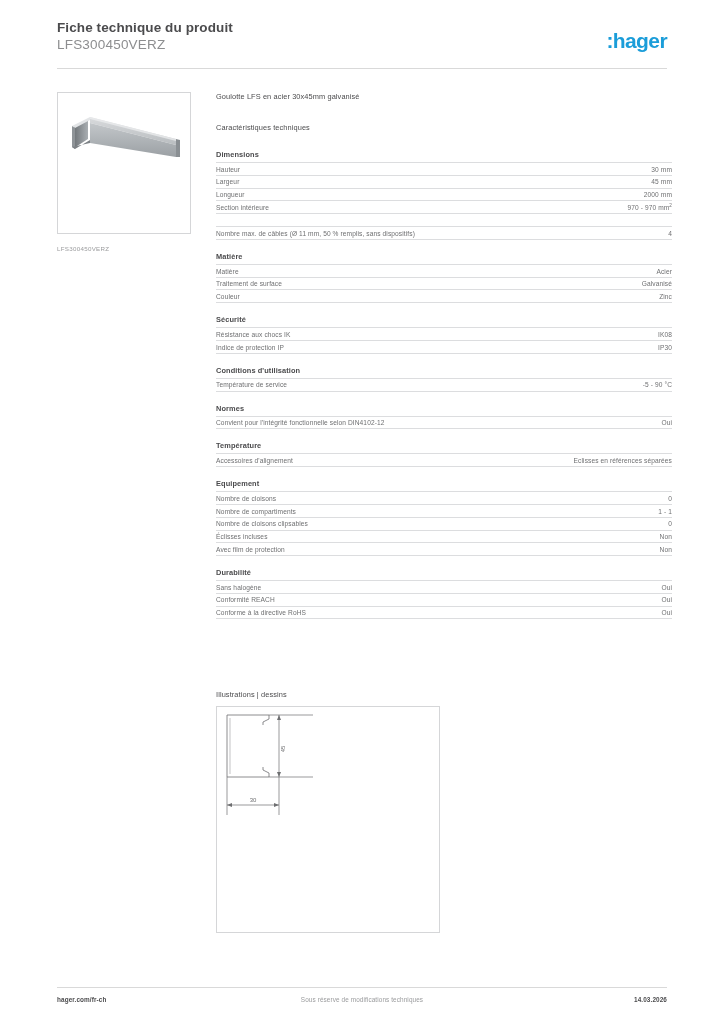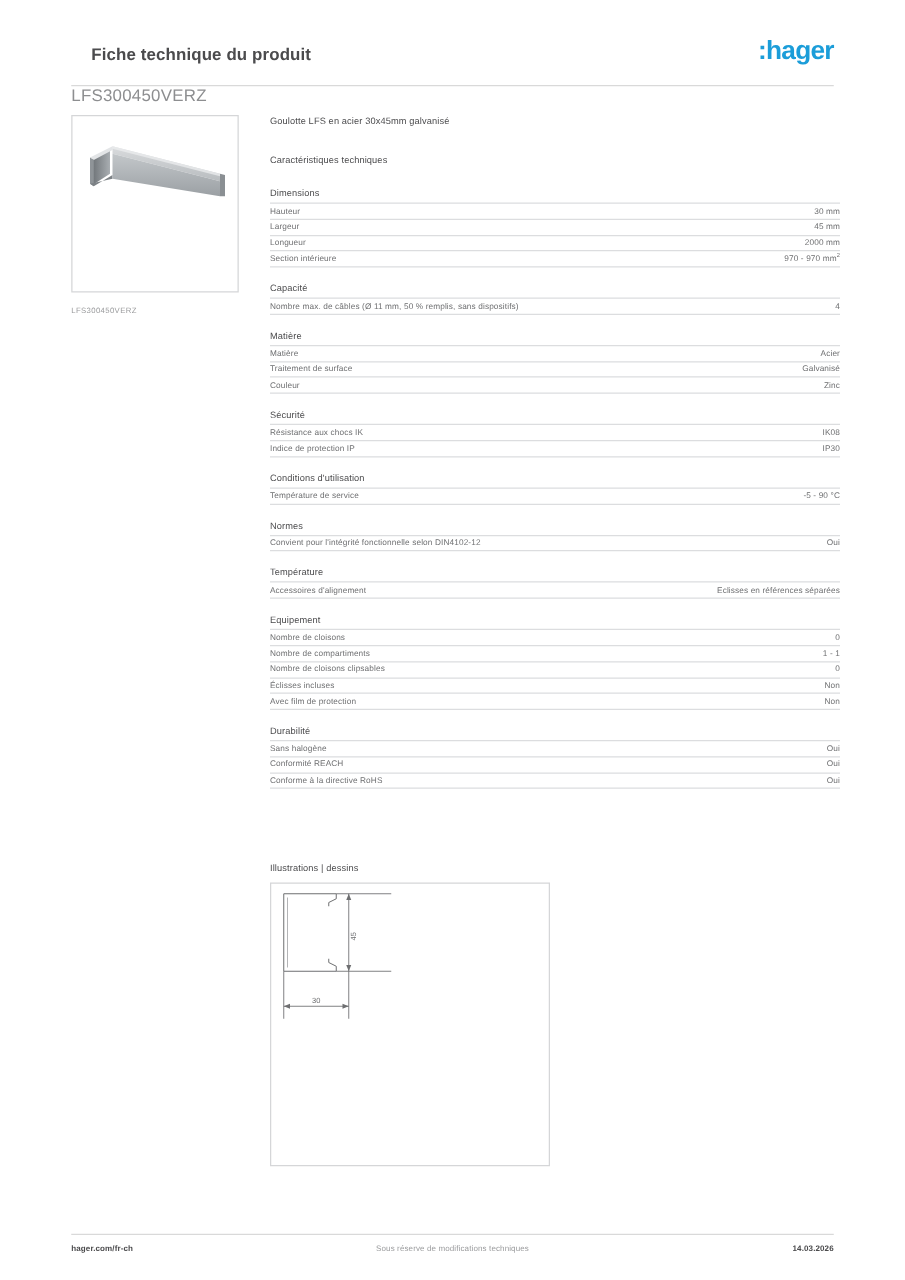--- a/index.html
+++ b/index.html
@@ -32,21 +32,21 @@
     width: 610px;
     height: 44px;
   }
   .header-titles { position: absolute; left: 0; top: 0; }
   .doc-title {
     font-size: 13.5px;
     font-weight: bold;
     color: #4b4b4d;
     letter-spacing: 0.1px;
     line-height: 16px;
-    margin: 16px;
+    margin: 0;
   }
   .doc-subtitle {
     font-size: 13.5px;
     font-weight: normal;
     color: #8d8e90;
     letter-spacing: 0.2px;
     line-height: 17px;
     margin: 0;
   }
   .logo {
@@ -106,21 +106,21 @@
   .specs-heading {
     font-size: 7.4px;
     font-weight: normal;
     color: #4b4b4d;
     letter-spacing: 0.1px;
     margin: 0 0 18px 0;
   }
   .group { margin-bottom: 12px; }
   .group-title {
     font-size: 7.4px;
-    font-weight: normal;
+    font-weight: bold;
     color: #4b4b4d;
     letter-spacing: 0.1px;
     margin: 0 0 3px 0;
   }
   .spec-row {
     display: flex;
     justify-content: space-between;
     align-items: baseline;
     border-top: 1px solid #dcdddf;
     padding: 2.6px 0 2.2px 0;
@@ -250,21 +250,20 @@
           <div class="spec-row">
             <span class="spec-label">Longueur</span>
             <span class="spec-value"><span>2000 mm</span></span>
           </div>
           <div class="spec-row">
             <span class="spec-label">Section intérieure</span>
             <span class="spec-value"><span>970 - 970 mm</span><sup>2</sup></span>
           </div>
         </div>
         <div class="group">
-          <div class="group-title">Capacité</div>
           <div class="spec-row">
             <span class="spec-label">Nombre max. de câbles (Ø 11 mm, 50 % remplis, sans dispositifs)</span>
             <span class="spec-value"><span>4</span></span>
           </div>
         </div>
         <div class="group">
           <div class="group-title">Matière</div>
           <div class="spec-row">
             <span class="spec-label">Matière</span>
             <span class="spec-value"><span>Acier</span></span>

